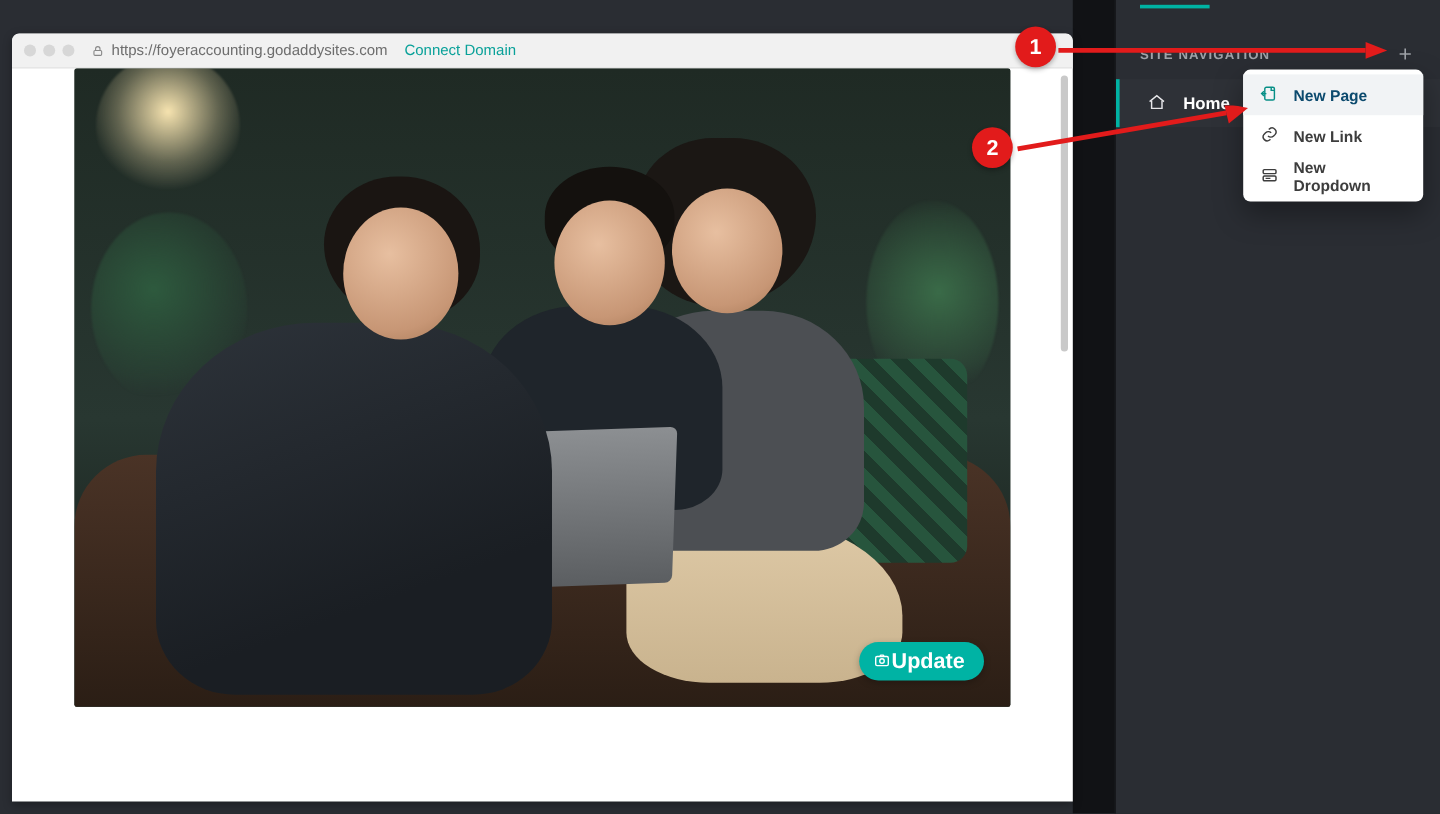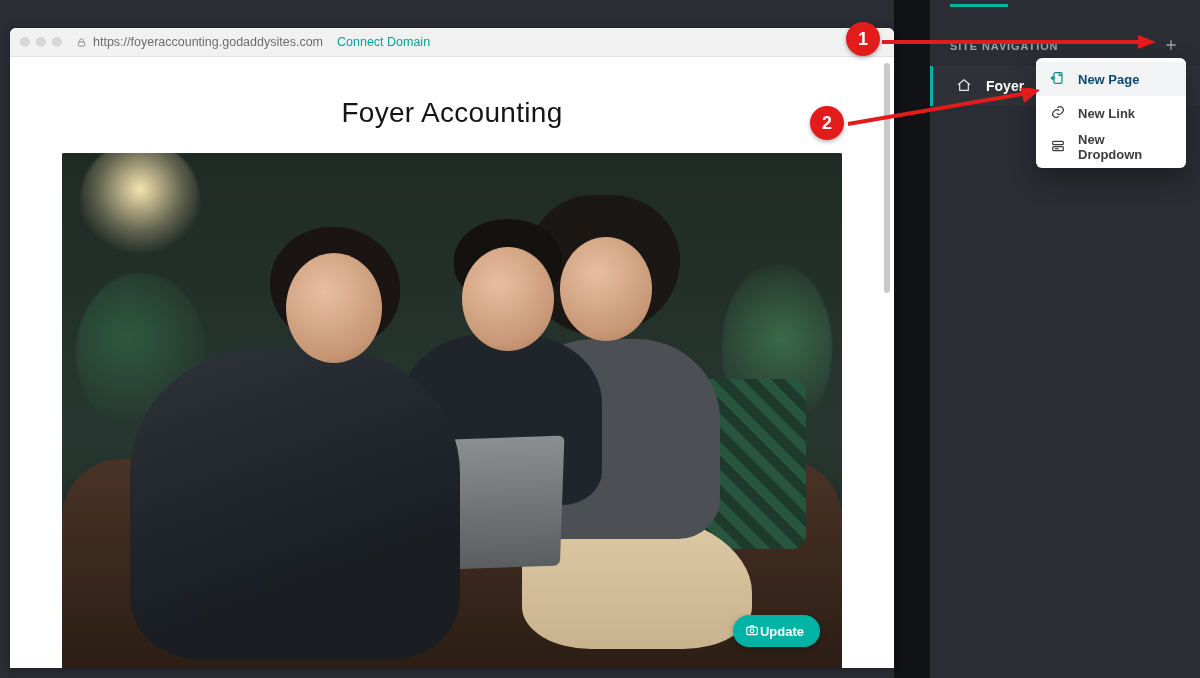--- a/index.html
+++ b/index.html
@@ -39,21 +39,21 @@
   .pB .hair{position:absolute;left:72px;top:0;width:108px;height:82px;background:#14110e;border-radius:50% 50% 42% 42%;}
   .pB .head{position:absolute;left:80px;top:28px;width:92px;height:104px;}
   .pB .torso{position:absolute;left:20px;top:116px;width:200px;height:170px;background:#1f252b;}
   
   .pC{right:60px;bottom:40px;width:300px;height:440px;}
   .pC .hair{position:absolute;left:48px;top:6px;width:150px;height:140px;background:#1b1714;border-radius:48% 52% 60% 50%;}
   .pC .head{position:absolute;left:78px;top:48px;width:92px;height:104px;}
   .pC .torso{position:absolute;left:28px;top:150px;width:210px;height:200px;background:#4c4f53;}
   .pC .legs{position:absolute;left:40px;top:320px;width:230px;height:140px;background:linear-gradient(180deg,#dfcaa7,#c9b38e);border-radius:38% 60% 30% 30%;}
   .pC .pillow{position:absolute;right:-24px;top:190px;width:120px;height:170px;background:repeating-linear-gradient(45deg,#1e3a2c 0 10px,#27553d 10px 20px);border-radius:14px;}
-  .updatebtn{position:absolute;right:22px;bottom:22px;height:32px;padding:0 16px 0 12px;border-radius:16px;background:#00b3a4;color:#fff;display:flex;align-items:center;gap:1px;font-size:13px;font-weight:600;box-shadow:0 2px 6px rgba(0,0,0,.25);}
+  .updatebtn{position:absolute;right:22px;bottom:22px;height:32px;padding:0 16px 0 12px;border-radius:16px;background:#00b3a4;color:#fff;display:flex;align-items:center;gap:1px;font-size:18px;font-weight:600;box-shadow:0 2px 6px rgba(0,0,0,.25);}
   .updatebtn svg{width:14px;height:14px;stroke:#fff;fill:none;stroke-width:2;}
   
   .panel{position:absolute;right:0;top:0;width:270px;height:678px;background:#2a2d33;border-left:1px solid #17181c;}
   .tab-ind{position:absolute;left:20px;top:4px;width:58px;height:3px;background:#00b3a4;}
   .panel .heading{position:absolute;left:20px;top:40px;font-size:11px;letter-spacing:.9px;color:#9fa2a8;font-weight:700;}
   .plus{position:absolute;right:18px;top:34px;width:22px;height:22px;display:flex;align-items:center;justify-content:center;color:#9fa2a8;}
   .plus svg{width:16px;height:16px;stroke:currentColor;stroke-width:2;fill:none;}
   .navlist{position:absolute;left:0;top:66px;right:0;}
   .navitem{display:flex;align-items:center;height:40px;padding-left:26px;gap:14px;color:#fff;font-size:14px;font-weight:700;}
   .navitem.selected{border-left:3px solid #00b3a4;padding-left:23px;background:rgba(255,255,255,0.02);}
@@ -91,21 +91,20 @@
             <rect x="5" y="11" width="14" height="9" rx="2"></rect>
             <path d="M8 11V8a4 4 0 0 1 8 0v3"></path>
           </svg>
       </span>
       <span class="url">https://foyeraccounting.godaddysites.com</span>
       <a class="connect">Connect Domain</a>
     </div>
     <div class="page">
       <div class="scrollbar"></div>
       <div class="content">
-        <div class="sitetitle">Foyer Accounting</div>
         <div class="hero">
           <div class="wall"></div>
           <div class="lamp"></div>
           <div class="plantL"></div>
           <div class="plantR"></div>
           <div class="couch"></div>
           <div class="person pC">
             <div class="pillow"></div>
               <div class="legs"></div>
               <div class="torso"></div>
@@ -147,21 +146,21 @@
         </svg>
     </div>
     <div class="navlist">
       <div class="navitem selected">
         <span>
           <svg viewBox="0 0 24 24">
               <path d="M3 11.5 12 4l9 7.5"></path>
               <path d="M5.5 10.5V20h13v-9.5"></path>
             </svg>
         </span>
-        <span>Foyer</span>
+        <span>Home</span>
       </div>
     </div>
 
     <div class="popup">
       <div class="popitem hovered">
         <span>
           <svg viewBox="0 0 24 24">
               <rect x="6" y="4" width="12" height="16" rx="2"></rect>
               <path d="M14 4v4h4" style="fill:none"></path>
               <path d="M2 12h6M5 9l-3 3 3 3" style="fill:none"></path>

